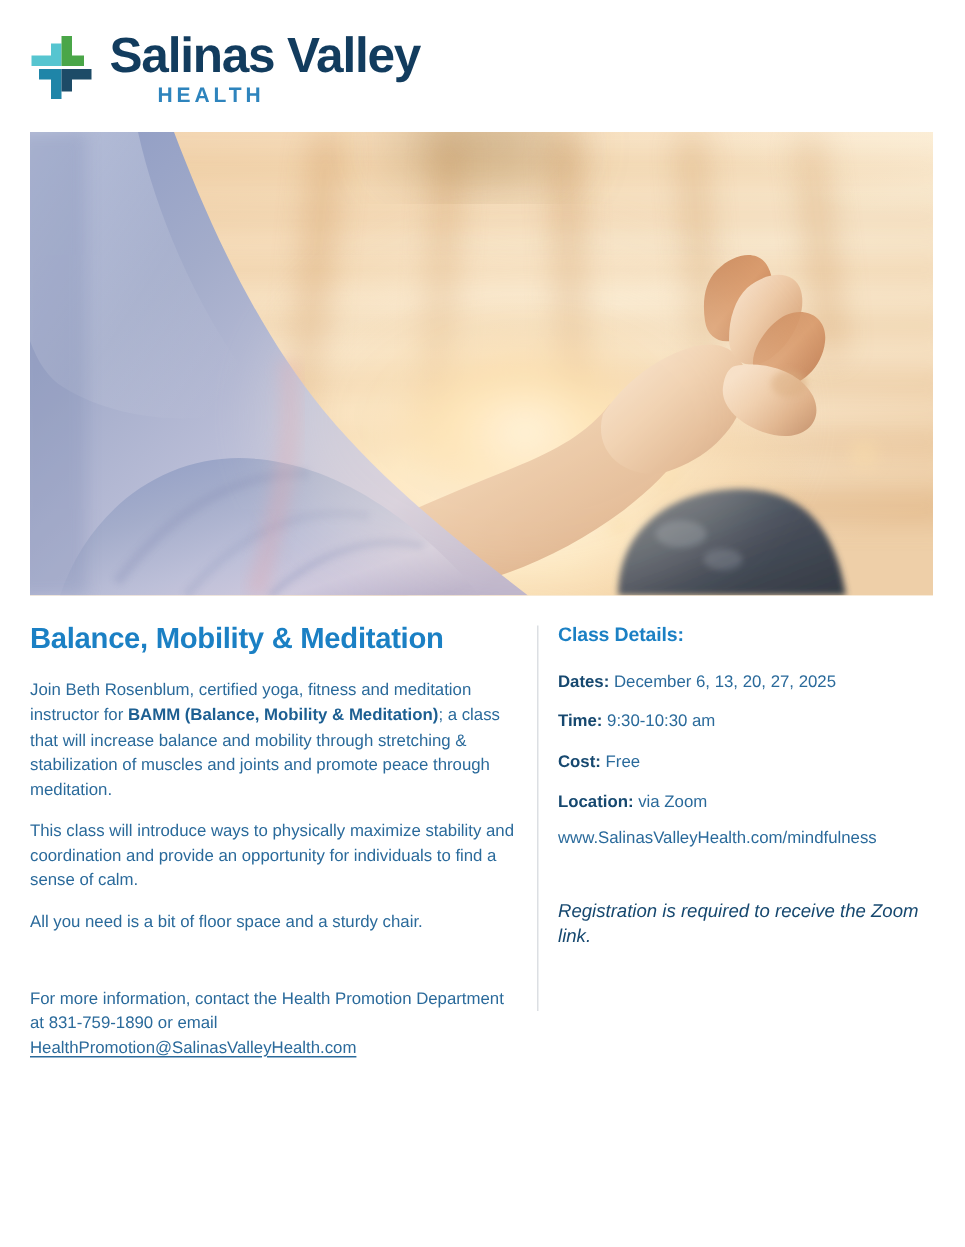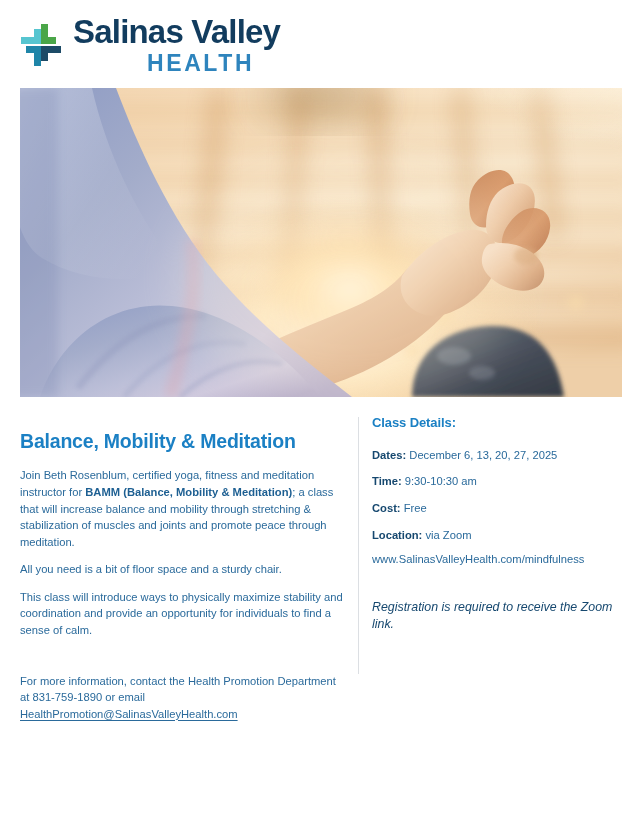--- a/index.html
+++ b/index.html
@@ -49,26 +49,26 @@
   .wordmark-primary {
     font-size: 33px;
     font-weight: bold;
     color: #123c5e;
     letter-spacing: -0.8px;
     line-height: 1.02;
     white-space: nowrap;
   }
 
   .wordmark-secondary {
-    font-size: 23px;
+    font-size: 14px;
     font-weight: bold;
     color: #2e84bd;
     letter-spacing: 2.6px;
     margin-top: 3px;
-    margin-left: 74px;
+    margin-left: 32px;
     white-space: nowrap;
   }
 
   
   .hero {
     position: absolute;
     left: 20px;
     top: 88px;
     width: 602px;
     height: 309px;
@@ -82,21 +82,21 @@
   .content {
     position: absolute;
     left: 0;
     top: 415px;
     width: 643px;
   }
 
   .col-left {
     position: absolute;
     left: 20px;
-    top: 15px;
+    top: 0;
     width: 326px;
   }
 
   .divider {
     position: absolute;
     left: 358px;
     top: 2px;
     width: 1px;
     height: 257px;
     background: #dcdfe3;
@@ -395,22 +395,22 @@
     </svg>
   </div>
 
   <div class="content">
 
     <div class="col-left">
       <h1 class="flyer-title">Balance, Mobility &amp; Meditation</h1>
 
       <div>
         <p class="body-text"><span>Join Beth Rosenblum, certified yoga, fitness and meditation instructor for </span><span class="bold-inline">BAMM (Balance, Mobility &amp; Meditation)</span><span>; a class that will increase balance and mobility through stretching &amp; stabilization of muscles and joints and promote peace through meditation.</span></p>
+        <p class="body-text"><span>This class will introduce ways to physically maximize stability and coordination and provide an opportunity for individuals to find a sense of calm.</span></p>
         <p class="body-text"><span>All you need is a bit of floor space and a sturdy chair.</span></p>
-        <p class="body-text"><span>This class will introduce ways to physically maximize stability and coordination and provide an opportunity for individuals to find a sense of calm.</span></p>
       </div>
 
       <div class="contact-block">
         <p class="body-text">
           <span>For more information, contact the Health Promotion Department at 831-759-1890 or email </span><a class="email-link" href="#">HealthPromotion@SalinasValleyHealth.com</a>
         </p>
       </div>
     </div>
 
     <div class="divider"></div>

